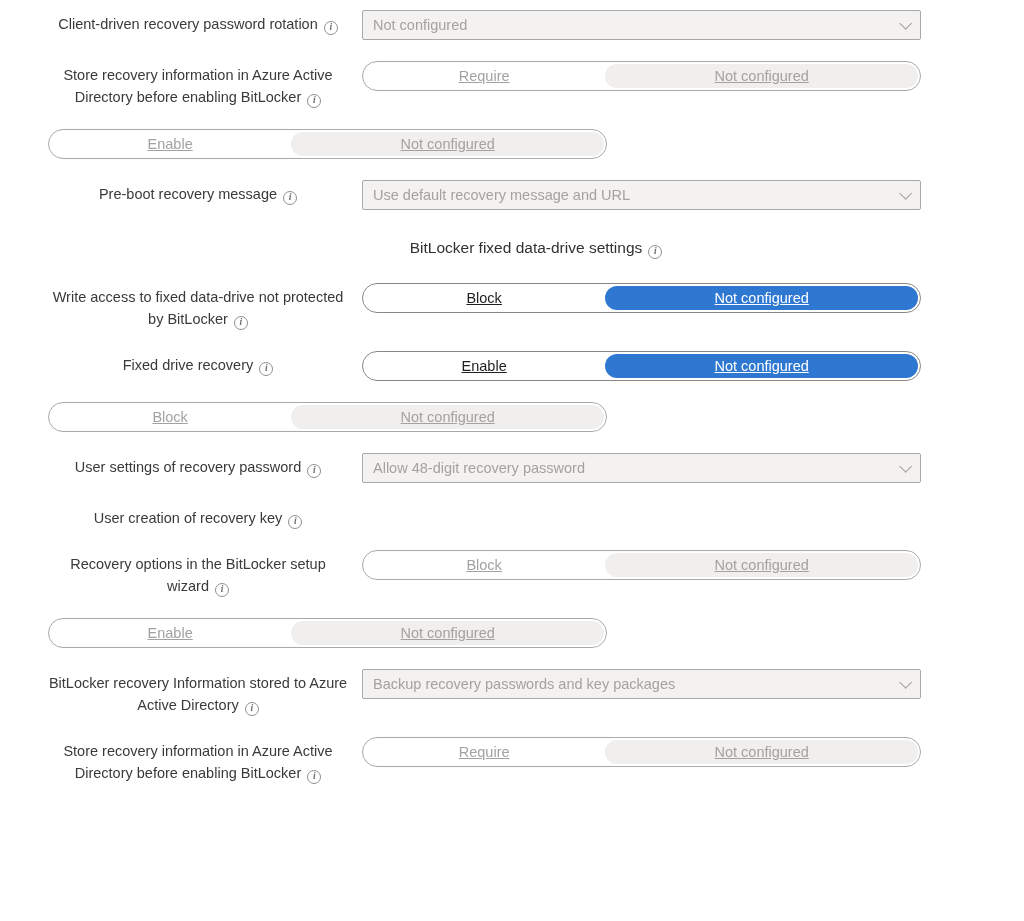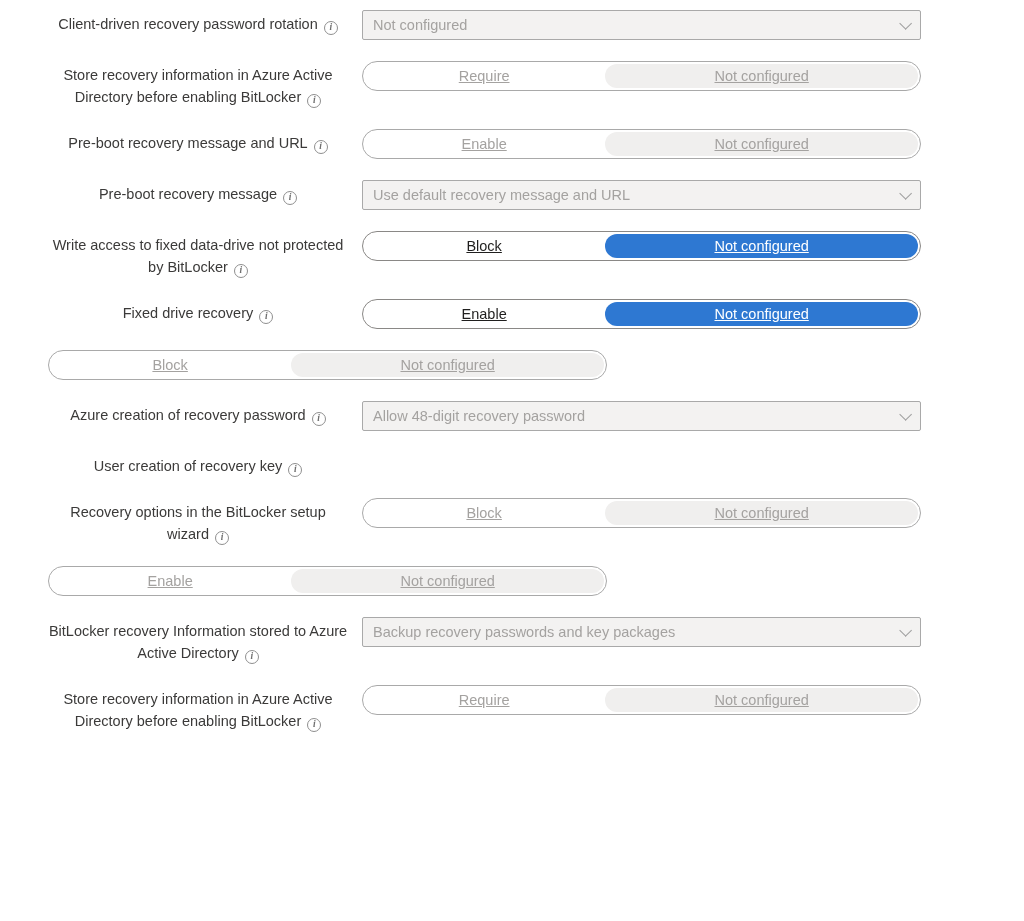--- a/index.html
+++ b/index.html
@@ -87,37 +87,37 @@
     <div class="row">
       <div class="row-label"><span>Store recovery information in Azure Active Directory before enabling BitLocker</span><span class="info-icon">i</span></div>
       <div class="row-control">
         <div class="toggle">
           <span class="opt opt-left">Require</span>
           <span class="opt opt-right">Not configured</span>
         </div>
       </div>
     </div>
     <div class="row">
-      <div class="row-label"><span>Pre-boot recovery message and URL</span><span class="info-icon">i</span></div>
       <div class="row-control">
         <div class="toggle">
           <span class="opt opt-left">Enable</span>
           <span class="opt opt-right">Not configured</span>
         </div>
       </div>
     </div>
     <div class="row">
       <div class="row-label"><span>Pre-boot recovery message</span><span class="info-icon">i</span></div>
       <div class="row-control">
         <div class="select">
           <span class="select-value">Use default recovery message and URL</span>
           <span class="chevron"></span>
         </div>
       </div>
     </div>
+    <div class="section-heading"><span>BitLocker fixed data-drive settings</span><span class="info-icon">i</span></div>
     <div class="row">
       <div class="row-label"><span>Write access to fixed data-drive not protected by BitLocker</span><span class="info-icon">i</span></div>
       <div class="row-control">
         <div class="toggle active">
           <span class="opt opt-left">Block</span>
           <span class="opt opt-right" style="background: rgb(46, 120, 210);">Not configured</span>
         </div>
       </div>
     </div>
     <div class="row">
@@ -131,21 +131,21 @@
     </div>
     <div class="row">
       <div class="row-control">
         <div class="toggle">
           <span class="opt opt-left">Block</span>
           <span class="opt opt-right">Not configured</span>
         </div>
       </div>
     </div>
     <div class="row">
-      <div class="row-label"><span>Azure creation of recovery password</span><span class="info-icon">i</span></div>
+      <div class="row-label"><span>User settings of recovery password</span><span class="info-icon">i</span></div>
       <div class="row-control">
         <div class="select">
           <span class="select-value">Allow 48-digit recovery password</span>
           <span class="chevron"></span>
         </div>
       </div>
     </div>
     <div class="row">
       <div class="row-label"><span>User creation of recovery key</span><span class="info-icon">i</span></div>
     </div>

